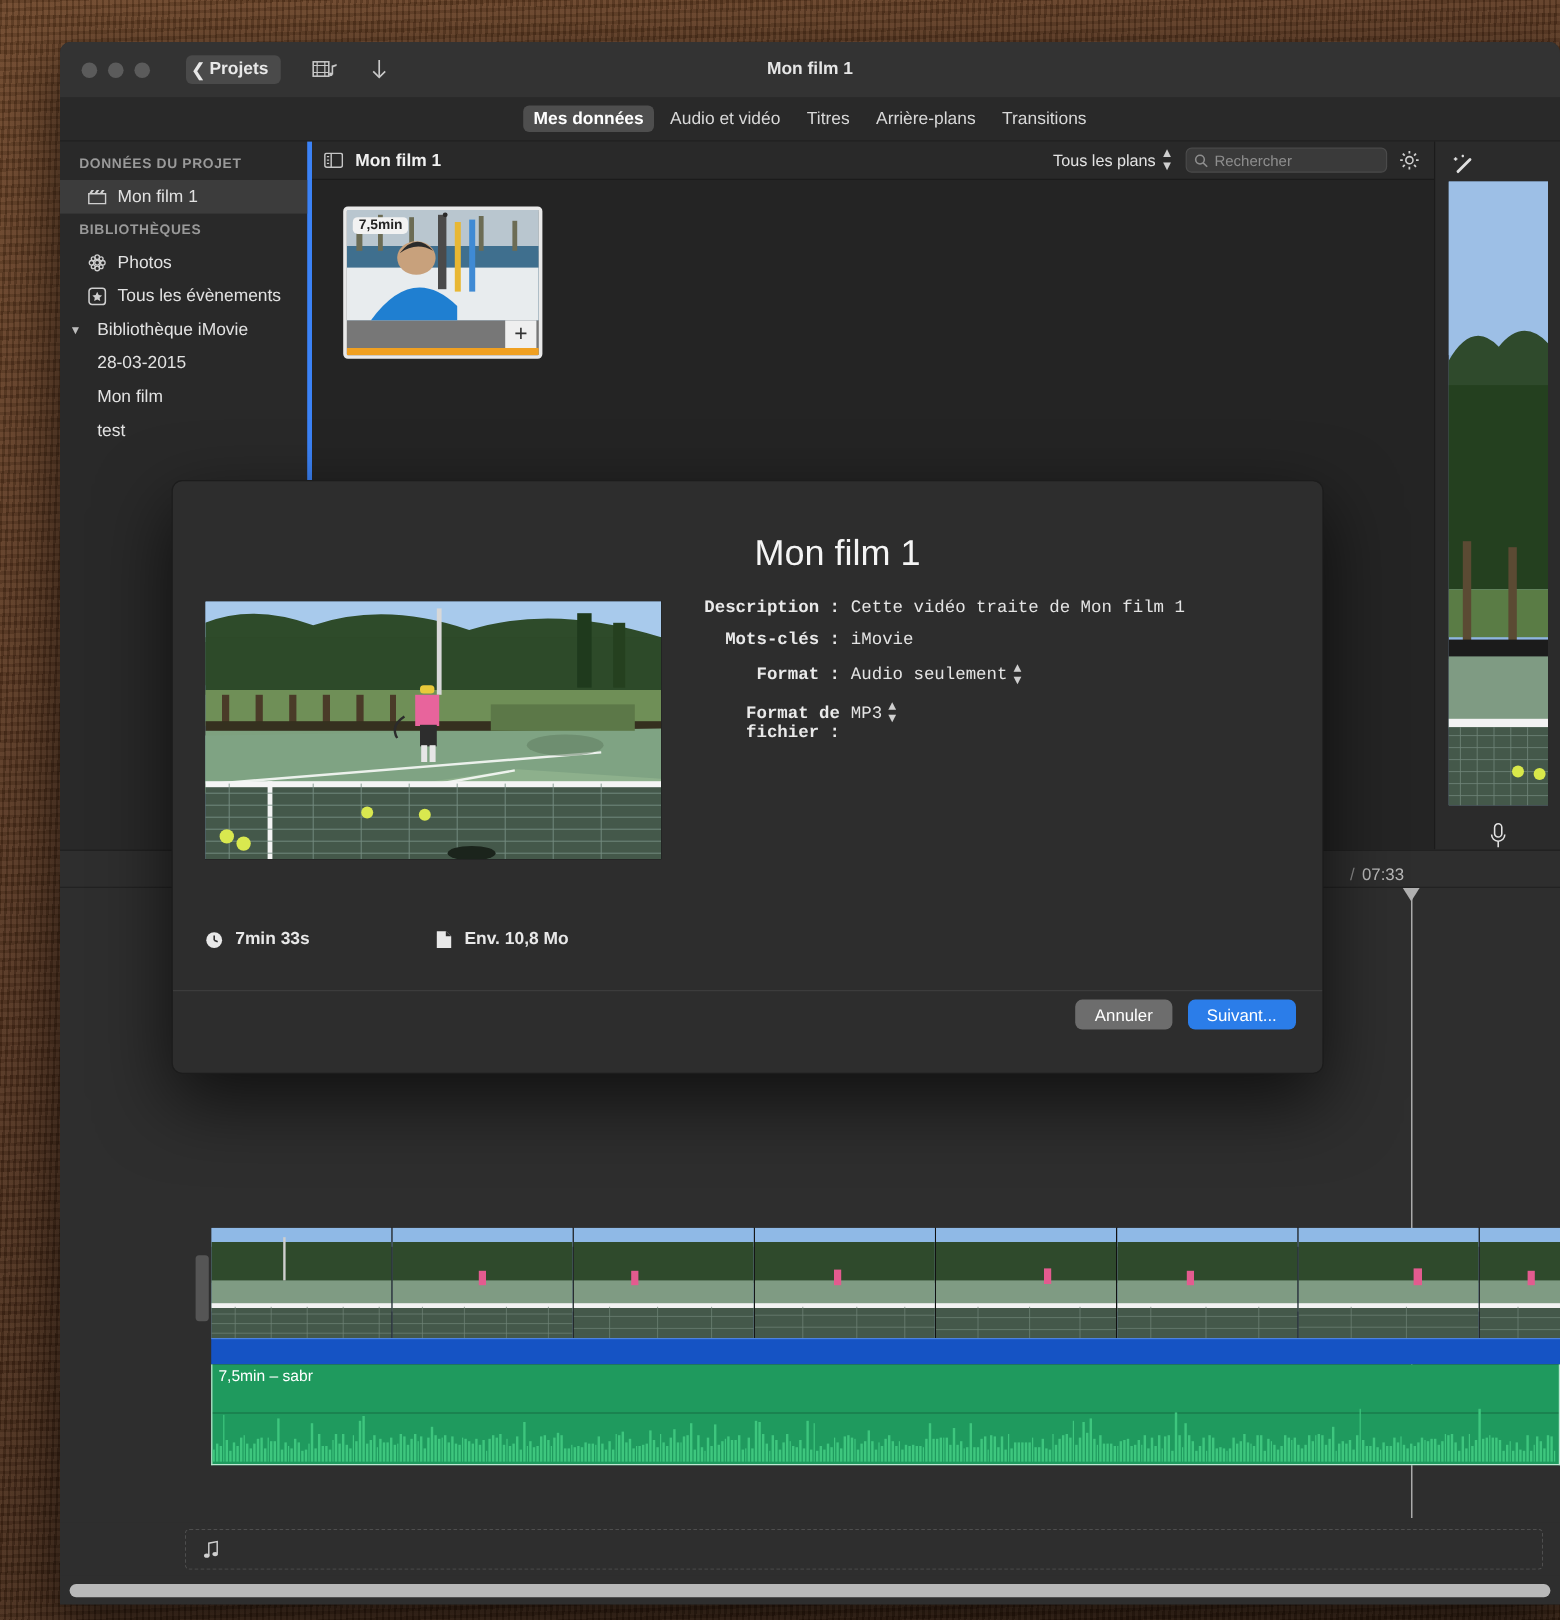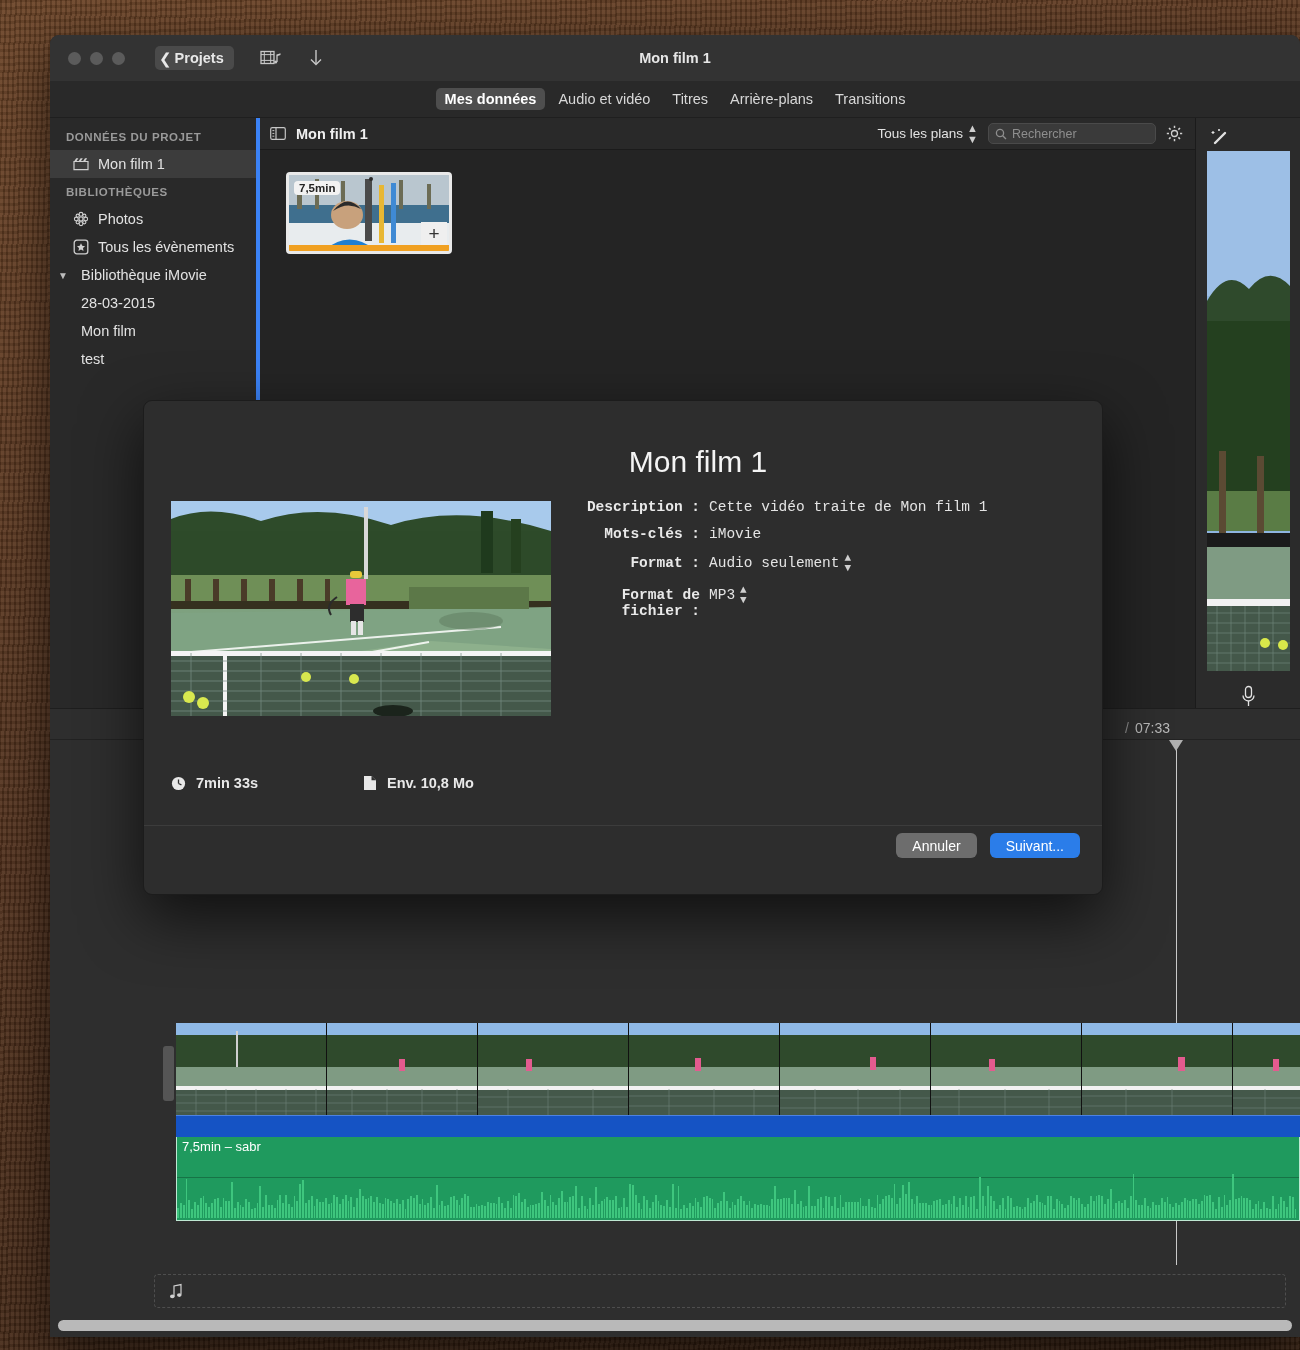--- a/index.html
+++ b/index.html
@@ -63,21 +63,21 @@
   .stepper { font-size:11px; line-height:.95; display:flex; flex-direction:column; color:#cfcfcf; }
   .searchbox {
     width:168px; height:21px; border-radius:5px; background:#3a3a3a; border:1px solid #4a4a4a;
     display:flex; align-items:center; gap:5px; padding:0 6px; color:#8e8e8e; font-size:12.5px;
   }
   .searchbox input { flex:1; background:none; border:none; outline:none; color:#ddd; font-size:12.5px; font-family:inherit; }
   .searchbox input::placeholder { color:#8e8e8e; }
   .gear { color:#cfcfcf; display:flex; }
 
   .browser-content { flex:1; padding:22px 0 0 26px; }
-  .media-thumb { position:relative; width:166px; height:82px; border:3px solid #e9e9e9; border-radius:4px; overflow:hidden; background:#777; }
+  .media-thumb { position:relative; width:166px; height:127px; border:3px solid #e9e9e9; border-radius:4px; overflow:hidden; background:#777; }
   .mt-dot { position:absolute; top:2px; left:50%; width:4px;height:4px;border-radius:50%;background:#2b2b2b; z-index:4;}
   .mt-badge { position:absolute; top:6px; left:5px; background:#f2f2f2; color:#222; font-size:11.5px; font-weight:600; padding:1px 5px; border-radius:4px; z-index:3;}
   .mt-plus { position:absolute; right:2px; bottom:5px; width:26px;height:24px; background:#efefef; color:#333; font-size:19px; display:flex;align-items:center;justify-content:center; z-index:3;}
   .mt-sel { position:absolute; left:0; right:0; bottom:0; height:6px; background:#f0a021; z-index:3;}
 
   
   .viewer { width:105px; background:#2b2b2b; border-left:1px solid #1b1b1b; display:flex; flex-direction:column; align-items:center; flex:none; }
   .wand { align-self:flex-start; margin:10px 0 0 14px; color:#e0e0e0; }
   .viewer-img { width:83px; height:525px; margin-top:3px; overflow:hidden; position:relative; }
   .mic { margin-top:14px; color:#e2e2e2; }

